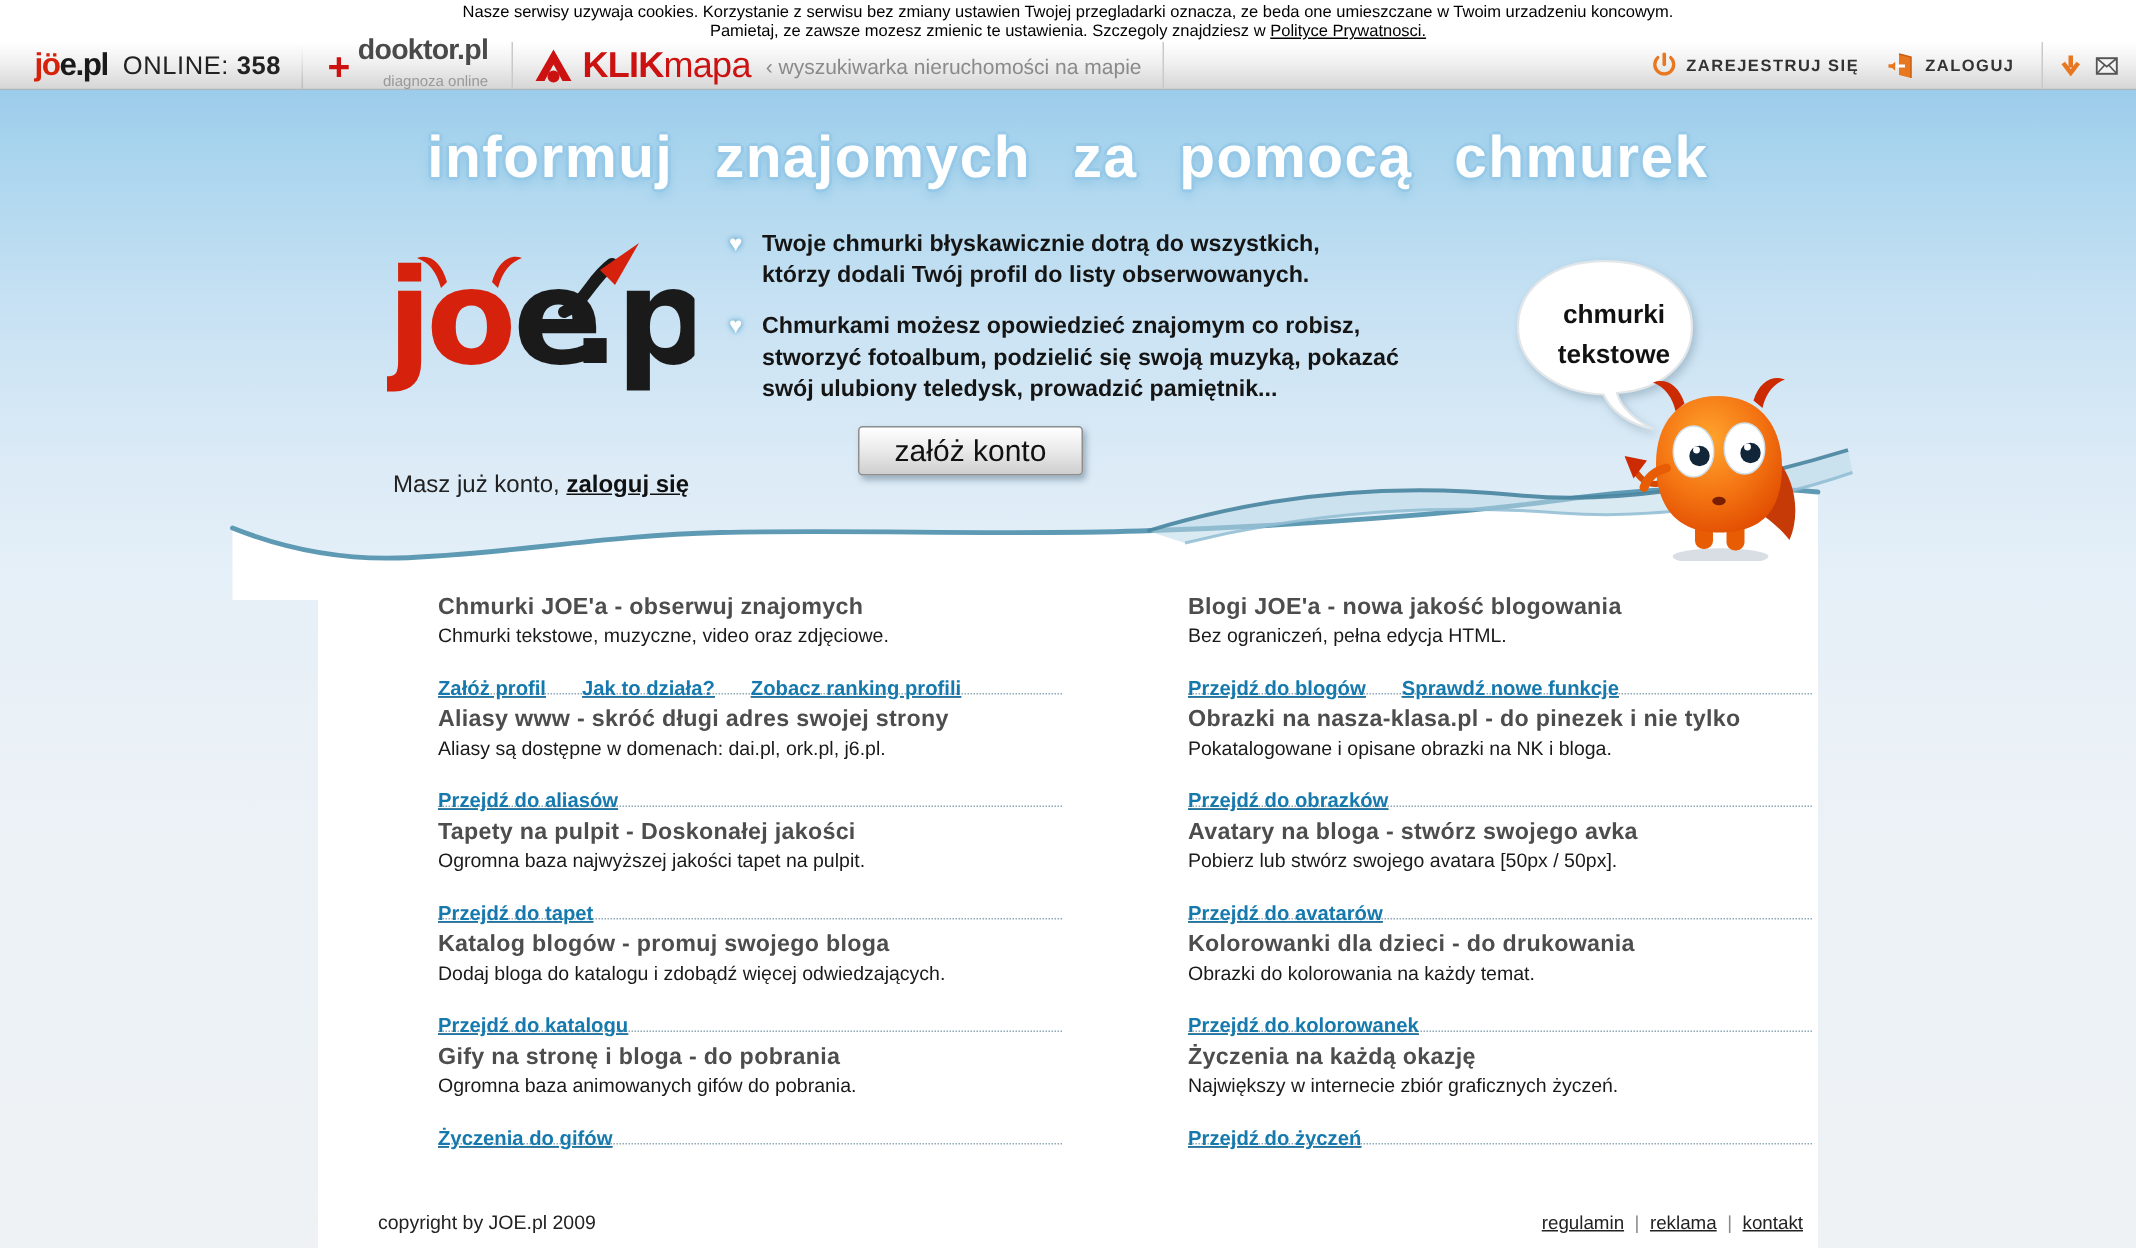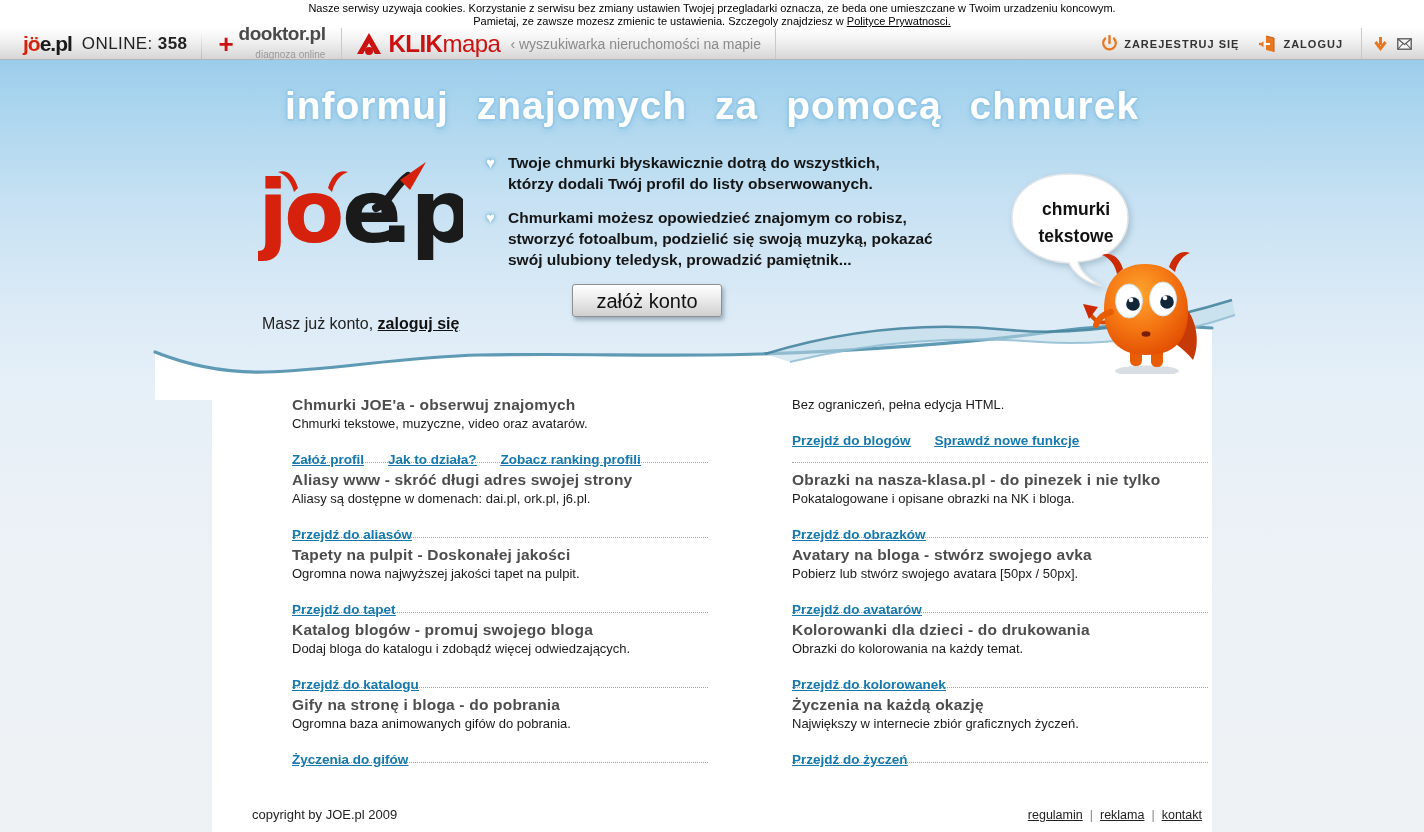--- a/index.html
+++ b/index.html
@@ -233,54 +233,55 @@
     <circle cx="48" cy="52" r="2.3" fill="#fff"></circle>
     <circle cx="82" cy="50" r="2.3" fill="#fff"></circle>
     <ellipse cx="63" cy="86" rx="4.5" ry="2.8" fill="#7a1e00"></ellipse>
   </svg>
 
   <div class="content-box">
     <div class="sections-grid">
         <div>
           <div class="section">
             <div class="sec-title">Chmurki JOE'a - obserwuj znajomych</div>
-            <div class="sec-desc">Chmurki tekstowe, muzyczne, video oraz avatarów.</div>
+            <div class="sec-desc">Chmurki tekstowe, muzyczne, video oraz zdjęciowe.</div>
             <div class="sec-links"><a class="sec-link" href="#">Załóż profil</a><a class="sec-link" href="#">Jak to działa?</a><a class="sec-link" href="#">Zobacz ranking profili</a></div>
           </div>
         </div>
         <div>
           <div class="section">
             <div class="sec-title">Aliasy www - skróć długi adres swojej strony</div>
             <div class="sec-desc">Aliasy są dostępne w domenach: dai.pl, ork.pl, j6.pl.</div>
             <div class="sec-links"><a class="sec-link" href="#">Przejdź do aliasów</a></div>
           </div>
         </div>
         <div>
           <div class="section">
             <div class="sec-title">Tapety na pulpit - Doskonałej jakości</div>
-            <div class="sec-desc">Ogromna nowa najwyższej jakości tapet na pulpit.</div>
+            <div class="sec-desc">Ogromna baza najwyższej jakości tapet na pulpit.</div>
             <div class="sec-links"><a class="sec-link" href="#">Przejdź do tapet</a></div>
           </div>
         </div>
         <div>
           <div class="section">
             <div class="sec-title">Katalog blogów - promuj swojego bloga</div>
             <div class="sec-desc">Dodaj bloga do katalogu i zdobądź więcej odwiedzających.</div>
             <div class="sec-links"><a class="sec-link" href="#">Przejdź do katalogu</a></div>
           </div>
         </div>
         <div>
           <div class="section">
             <div class="sec-title">Gify na stronę i bloga - do pobrania</div>
             <div class="sec-desc">Ogromna baza animowanych gifów do pobrania.</div>
             <div class="sec-links"><a class="sec-link" href="#">Życzenia do gifów</a></div>
           </div>
         </div>
         <div>
           <div class="section">
+            <div class="sec-title">Blogi JOE'a - nowa jakość blogowania</div>
             <div class="sec-desc">Bez ograniczeń, pełna edycja HTML.</div>
             <div class="sec-links"><a class="sec-link" href="#">Przejdź do blogów</a><a class="sec-link" href="#">Sprawdź nowe funkcje</a></div>
           </div>
         </div>
         <div>
           <div class="section">
             <div class="sec-title">Obrazki na nasza-klasa.pl - do pinezek i nie tylko</div>
             <div class="sec-desc">Pokatalogowane i opisane obrazki na NK i bloga.</div>
             <div class="sec-links"><a class="sec-link" href="#">Przejdź do obrazków</a></div>
           </div>

